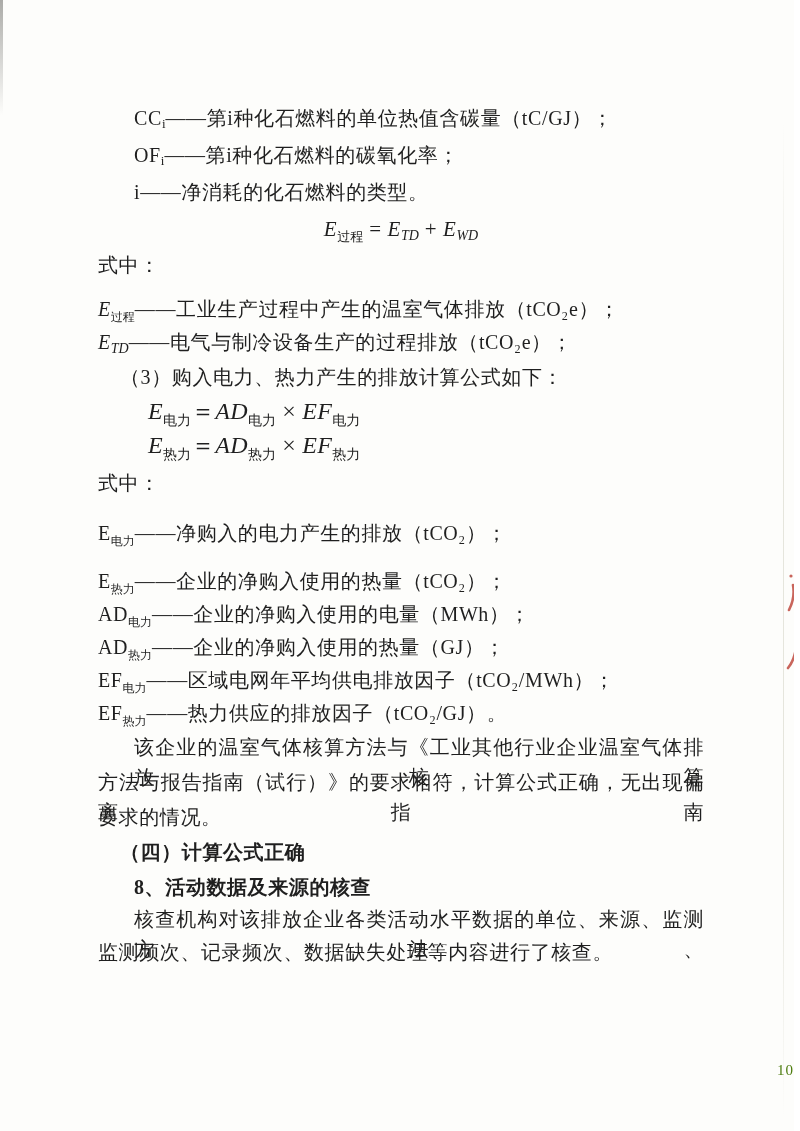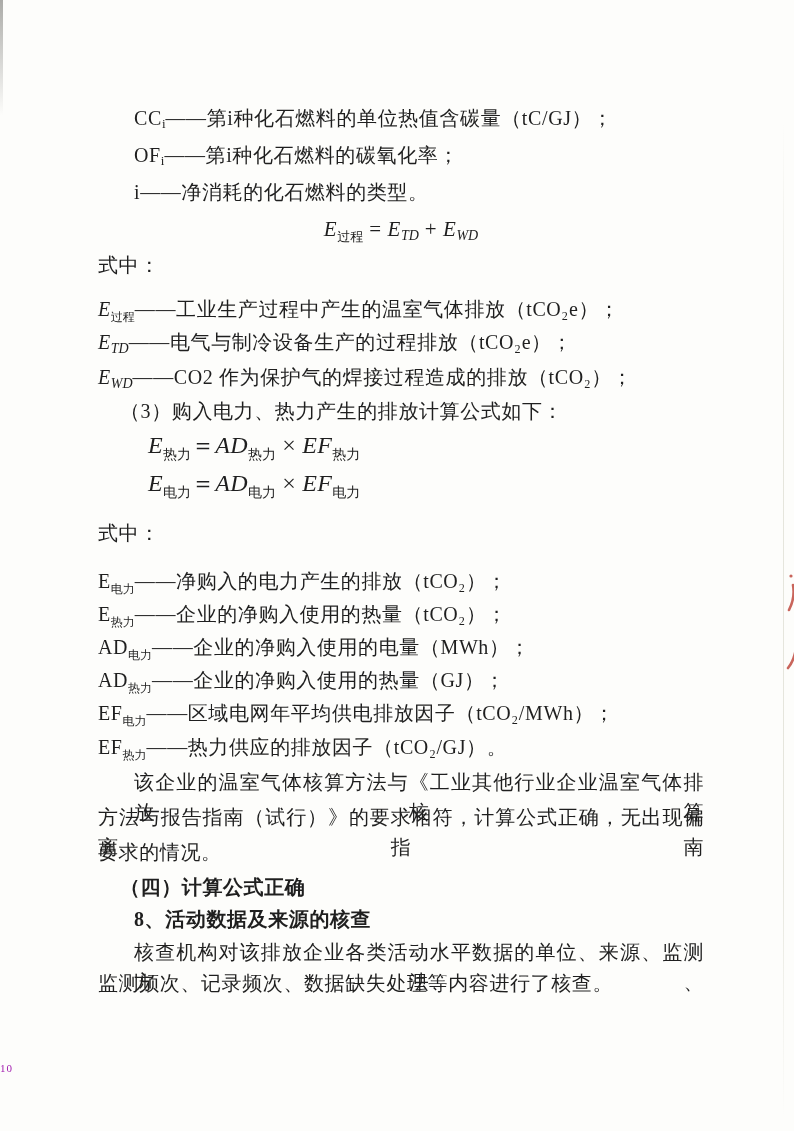--- a/index.html
+++ b/index.html
@@ -63,21 +63,21 @@
   .doc-lines > div:nth-child(19){top:767px}
   .doc-lines > div:nth-child(20){top:802px}
   .doc-lines > div:nth-child(21){top:837px}
   .doc-lines > div:nth-child(22){top:872px}
   .doc-lines > div:nth-child(23){top:904px}
   .doc-lines > div:nth-child(24){top:937px}
   .doc-lines > div:nth-child(25){top:968px}
   .doc-lines > div:nth-child(26){top:1003px}
   .page-number{
     position:absolute;top:1062px;left:0;width:100%;
-    text-align:left;font-size:11px;letter-spacing:1px;color:#a21caf;
+    text-align:right;font-size:15px;letter-spacing:1px;color:#4d7c0f;
   }
 </style>
 </head>
 <body>
 
 <div class="page">
 
   <div class="edge-left"></div>
   <div class="edge-right"></div>
 
@@ -88,24 +88,23 @@
   </svg>
 
   <div class="doc-lines" id="doc-lines">
       <div class="line indent"><span>CC</span><span class="seg-sub">i</span><span>——第i种化石燃料的单位热值含碳量（tC/GJ）；</span></div>
       <div class="line indent"><span>OF</span><span class="seg-sub">i</span><span>——第i种化石燃料的碳氧化率；</span></div>
       <div class="line indent"><span>i——净消耗的化石燃料的类型。</span></div>
       <div class="line f-center"><span class="seg-it">E</span><span class="seg-subc">过程</span><span> = </span><span class="seg-it">E</span><span class="seg-subi">TD</span><span> + </span><span class="seg-it">E</span><span class="seg-subi">WD</span></div>
       <div class="line"><span>式中：</span></div>
       <div class="line"><span class="seg-it">E</span><span class="seg-subc">过程</span><span>——工业生产过程中产生的温室气体排放（tCO₂e）；</span></div>
       <div class="line"><span class="seg-it">E</span><span class="seg-subi">TD</span><span>——电气与制冷设备生产的过程排放（tCO₂e）；</span></div>
-      <div class="line"><span class="seg-it">E</span><span class="seg-subi">WD</span><span>——CO2 作为保护气的焊接过程造成的排放（tCO₂）；</span></div>
       <div class="line paren"><span>（3）购入电力、热力产生的排放计算公式如下：</span></div>
+      <div class="line f-left"><span class="seg-it">E</span><span class="seg-subc">电力</span><span>＝</span><span class="seg-it">AD</span><span class="seg-subc">电力</span><span> × </span><span class="seg-it">EF</span><span class="seg-subc">电力</span></div>
       <div class="line f-left"><span class="seg-it">E</span><span class="seg-subc">热力</span><span>＝</span><span class="seg-it">AD</span><span class="seg-subc">热力</span><span> × </span><span class="seg-it">EF</span><span class="seg-subc">热力</span></div>
-      <div class="line f-left"><span class="seg-it">E</span><span class="seg-subc">电力</span><span>＝</span><span class="seg-it">AD</span><span class="seg-subc">电力</span><span> × </span><span class="seg-it">EF</span><span class="seg-subc">电力</span></div>
       <div class="line"><span>式中：</span></div>
       <div class="line"><span>E</span><span class="seg-subc">电力</span><span>——净购入的电力产生的排放（tCO₂）；</span></div>
       <div class="line"><span>E</span><span class="seg-subc">热力</span><span>——企业的净购入使用的热量（tCO₂）；</span></div>
       <div class="line"><span>AD</span><span class="seg-subc">电力</span><span>——企业的净购入使用的电量（MWh）；</span></div>
       <div class="line"><span>AD</span><span class="seg-subc">热力</span><span>——企业的净购入使用的热量（GJ）；</span></div>
       <div class="line"><span>EF</span><span class="seg-subc">电力</span><span>——区域电网年平均供电排放因子（tCO₂/MWh）；</span></div>
       <div class="line"><span>EF</span><span class="seg-subc">热力</span><span>——热力供应的排放因子（tCO₂/GJ）。</span></div>
       <div class="line indent justify"><span>该企业的温室气体核算方法与《工业其他行业企业温室气体排放核算</span></div>
       <div class="line justify"><span>方法与报告指南（试行）》的要求相符，计算公式正确，无出现偏离指南</span></div>
       <div class="line"><span>要求的情况。</span></div>

